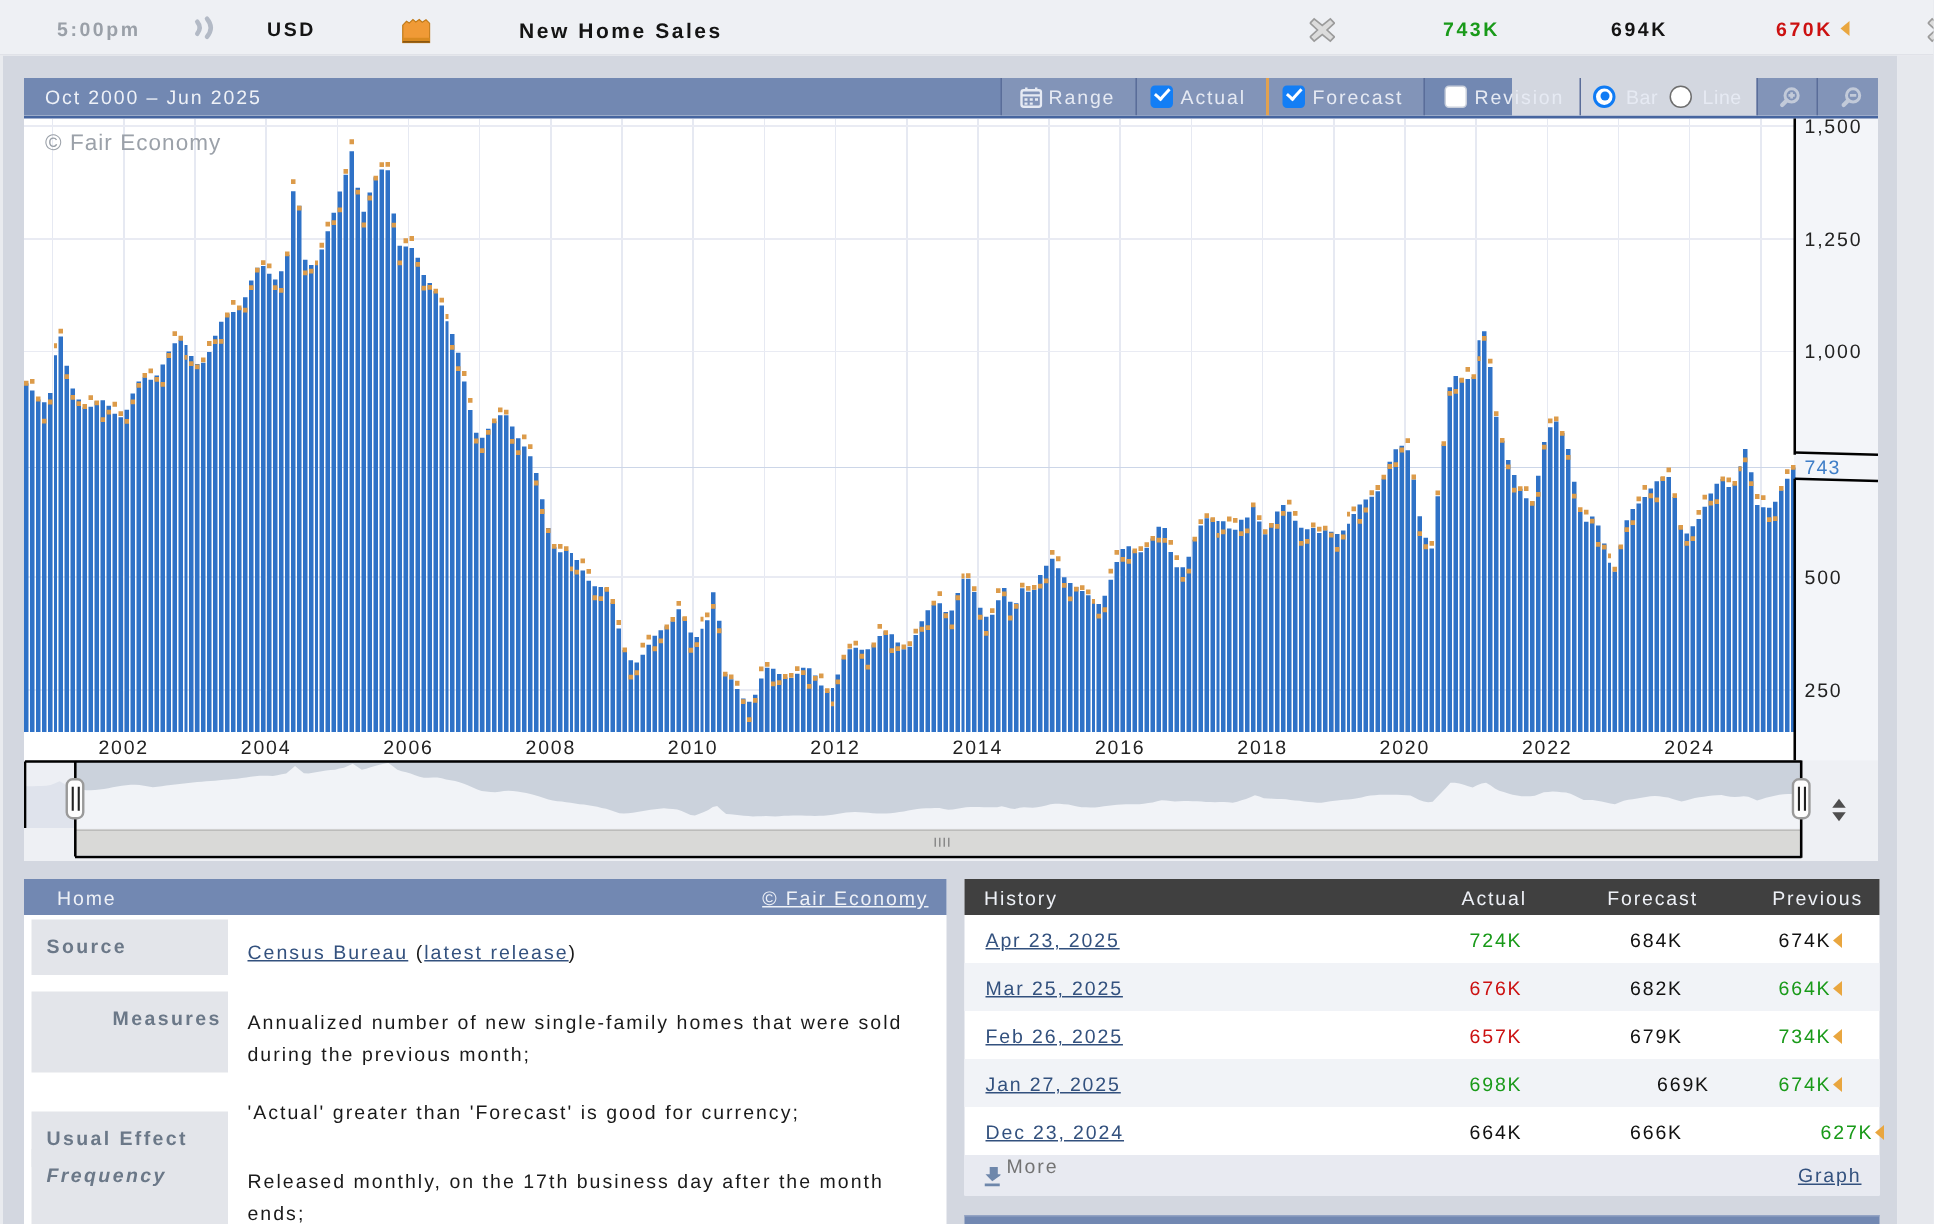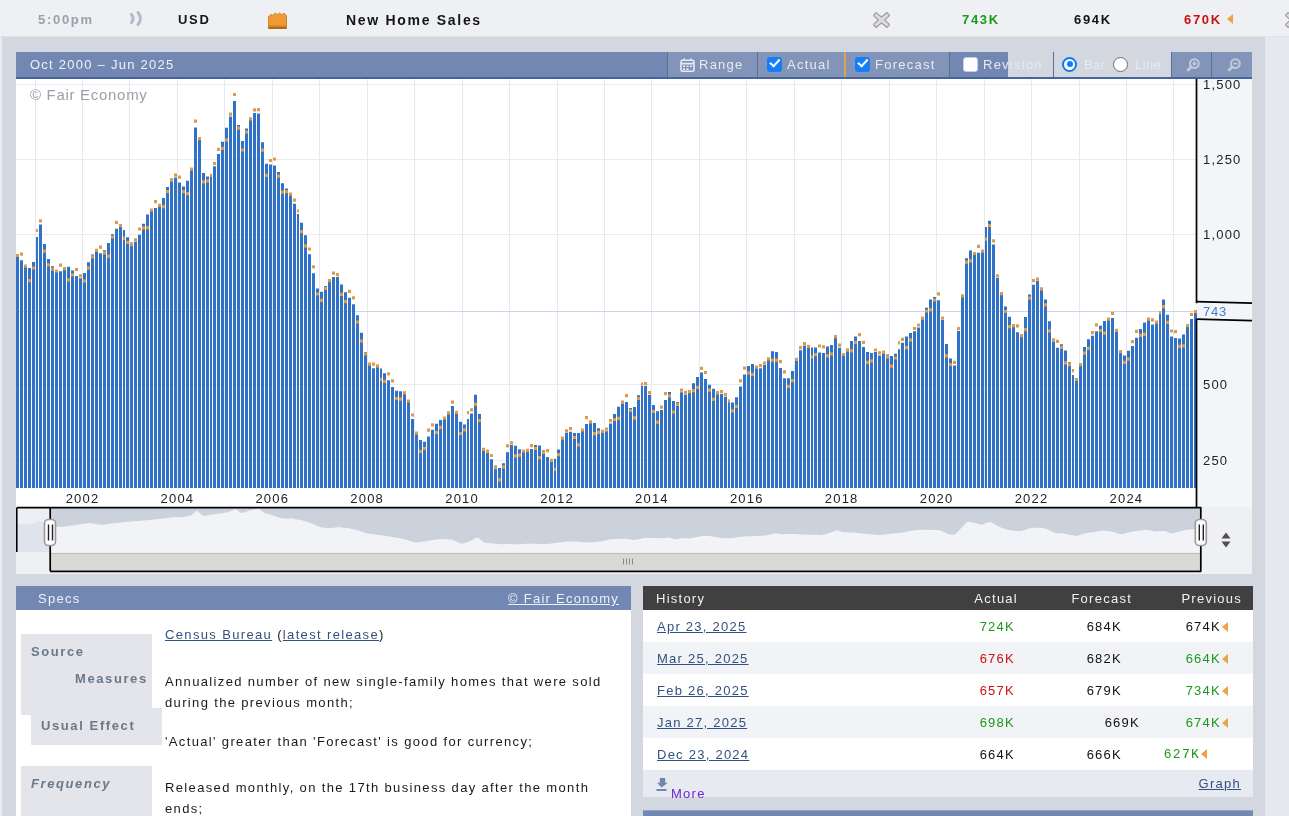--- a/index.html
+++ b/index.html
@@ -188,32 +188,32 @@
 <path d="M1183.3 447.5v16M1187.3 447.5v16" stroke="#222" stroke-width="1.4" fill="none"></path>
 </g>
 <g fill="#4e4e4e">
         <path d="M1205.5 461.5l4.5-6 4.5 6z"></path>
         <path d="M1205.5 464.5h9l-4.5 6z"></path>
       </g>
 </svg></div>
 
 <div class="abs spanel">
   <div class="hd">
-      <span class="htx" style="left:22px;">Specs</span>
+      <span class="htx" style="left:22px;">Home</span>
       <a class="wt" style="position:absolute;right:12px;top:5px;" href="#">© Fair Economy</a>
     </div>
-  <div class="slab" style="top:48px;height:37px;">
+  <div class="slab" style="top:27px;height:37px;">
       <span style="top:10px;">Source</span>
     </div>
   <div class="scontent" style="top:41px;"><a class="dk" href="#">Census Bureau</a> (<a class="dk" href="#">latest release</a>)</div>
   <div class="slab" style="top:75px;height:54px;">
       <span style="top:10px;margin-left:44px;">Measures</span>
     </div>
   <div class="scontent" style="top:85px;line-height:21px;">Annualized number of new single-family homes that were sold<br>during the previous month;</div>
-  <div class="slab" style="top:122px;height:37px;margin-left:10px;">
+  <div class="slab" style="top:155px;height:37px;">
       <span style="top:10px;">Usual Effect</span>
     </div>
   <div class="scontent" style="top:148px;">'Actual' greater than 'Forecast' is good for currency;</div>
   <div class="slab" style="top:180px;height:50px;font-style:italic;">
       <span style="top:10px;">Frequency</span>
     </div>
   <div class="scontent" style="top:191px;line-height:21px;">Released monthly, on the 17th business day after the month<br>ends;</div>
 </div>
 
 <div class="abs hpanel">
@@ -244,25 +244,25 @@
   <div class="hrow alt" style="top:120px;">
       <a class="dk d" href="#">Jan 27, 2025</a>
       <span class="v grn" style="left:295px;width:77px;">698K</span>
       <span class="v" style="left:420px;width:77px;">669K</span>
       <span class="v grn" style="left:508px;width:77px;">674K<i class="tri"></i></span>
     </div>
   <div class="hrow" style="top:152px;">
       <a class="dk d" href="#">Dec 23, 2024</a>
       <span class="v" style="left:295px;width:77px;">664K</span>
       <span class="v" style="left:402px;width:77px;">666K</span>
-      <span class="v grn" style="left:487px;width:77px;font-family:Liberation Mono, monospace;">627K<i class="tri"></i></span>
+      <span class="v grn" style="left:536px;width:77px;">627K<i class="tri"></i></span>
     </div>
   <div class="more">
     <svg style="position:absolute;left:13px;top:8px;" width="11" height="13" viewBox="0 0 11 13">
         <g fill="#6e87ab">
           <path d="M5.5 9.5L1 4.8h2.8V0h5.4v4.8H12z"></path>
           <rect x="0.5" y="11" width="10" height="2"></rect>
         </g>
       </svg>
-    <span style="position:absolute;left:28px;top:16px;color:#6d28d9;">More</span>
+    <span style="position:absolute;left:28px;top:0;color:#737373;">More</span>
     <a class="dk" style="position:absolute;right:12px;top:6px;margin-left:32px;" href="#">Graph</a>
   </div>
 </div>
 <div class="abs npanel"></div>
 </body></html>

